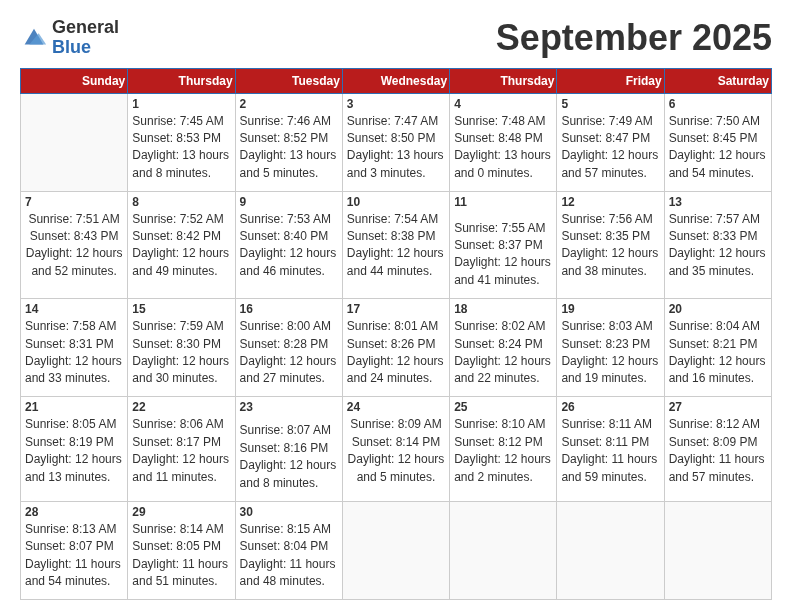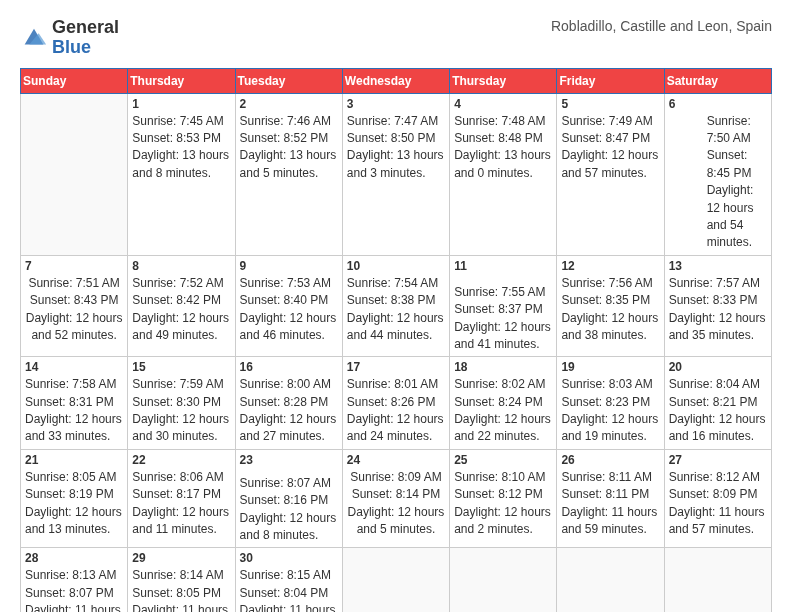--- a/index.html
+++ b/index.html
@@ -61,23 +61,23 @@
       color: #555;
     }
     .calendar {
       flex: 1;
       border: 1px solid #ccc;
       border-collapse: collapse;
       width: 100%;
       table-layout: fixed;
     }
     .calendar th {
-      background-color: #ef4444;
+      background-color: #b91c1c;
       color: #fff;
-      text-align: left;
+      text-align: right;
       font-size: 12px;
       font-weight: bold;
       padding: 5px 2px;
       border: 1px solid #2e6db4;
     }
     .calendar td {
       vertical-align: top;
       border: 1px solid #ccc;
       padding: 3px 4px;
       font-size: 9.5px;
@@ -108,21 +108,21 @@
       <svg class="logo-icon" viewBox="0 0 30 30" xmlns="http://www.w3.org/2000/svg">
         <polygon points="5,22 15,5 25,22" fill="#2e6db4" opacity="0.85"></polygon>
         <polygon points="10,22 20,10 28,22" fill="#5b9bd5" opacity="0.7"></polygon>
       </svg>
       <div class="logo-text">
         <span class="logo-general">General</span>
         <span class="logo-blue">Blue</span>
       </div>
     </div>
     <div class="title-block">
-      <div class="location">Robladillo, Castille and Leon, Spain</div>
+      <div class="month-title">September 2025</div>
     </div>
   </div>
 
   <table class="calendar">
     <thead>
       <tr>
       <th>Sunday</th>
           <th>Thursday</th>
           <th>Tuesday</th>
           <th>Wednesday</th>
@@ -164,21 +164,21 @@
           </td>
           <td>
             <span class="day-number">5</span>
             <div class="day-info" style="white-space: pre-line;">Sunrise: 7:49 AM
 Sunset: 8:47 PM
 Daylight: 12 hours
 and 57 minutes.</div>
           </td>
           <td>
             <span class="day-number">6</span>
-            <div class="day-info" style="white-space: pre-line; margin-left: 38px;">Sunrise: 7:50 AM
+            <div class="day-info" style="white-space: pre-line;">Sunrise: 7:50 AM
 Sunset: 8:45 PM
 Daylight: 12 hours
 and 54 minutes.</div>
           </td>
         </tr>
         <tr>
           <td>
             <span class="day-number">7</span>
             <div class="day-info" style="white-space: pre-line; text-align: center;">Sunrise: 7:51 AM
 Sunset: 8:43 PM

